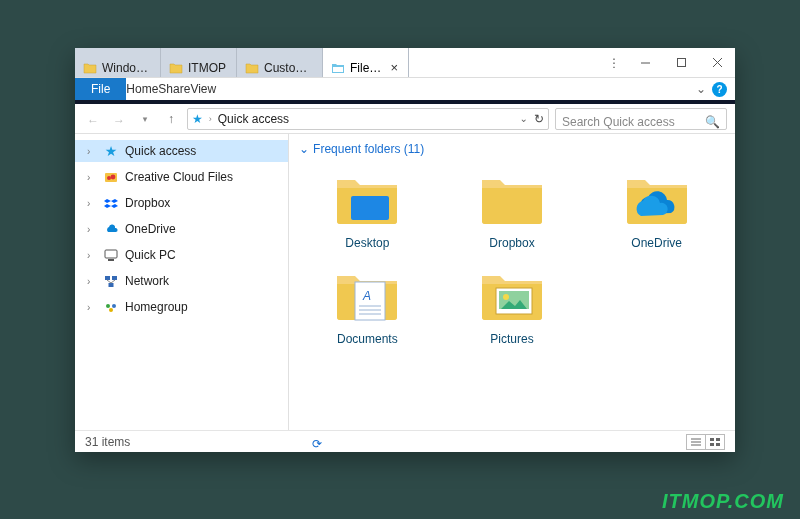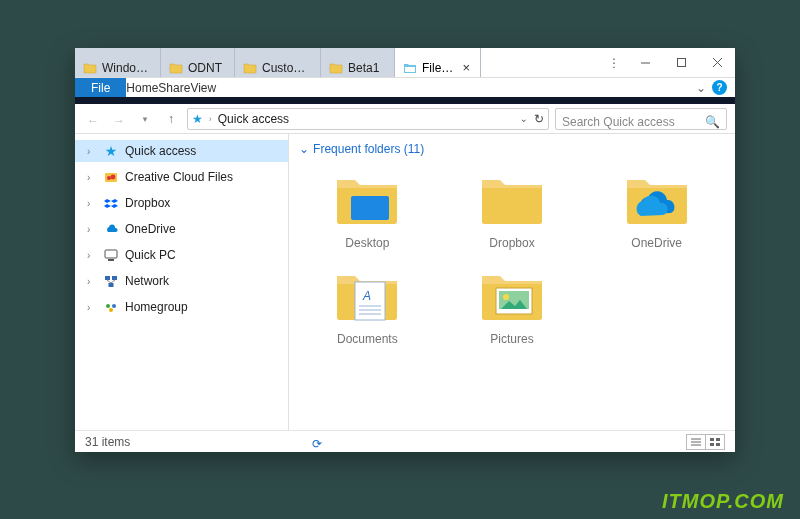--- a/index.html
+++ b/index.html
@@ -8,21 +8,21 @@
 .titlebar{height:30px;background:#fff;display:flex;align-items:stretch;border-bottom:1px solid #ddd}
 .tabs{display:flex;flex:1;overflow:hidden}
 .tab{display:flex;align-items:center;gap:5px;padding:10px 10px 0 8px;min-width:74px;max-width:86px;background:#cfd7e2;border-right:1px solid #b5bdc8;color:#222;cursor:default;overflow:hidden}
 .tab.active{background:#fff;color:#000}
 .tab-label{white-space:nowrap;overflow:hidden;text-overflow:ellipsis;flex:1}
 .tab-close{margin-left:4px;font-size:13px;line-height:1;color:#333}
 .tab-ico{width:14px;height:14px;flex:0 0 14px;display:flex;align-items:center;justify-content:center}
 .win-controls{display:flex}
 .win-btn{width:36px;display:flex;align-items:center;justify-content:center;color:#555}
 .win-btn.overflow{width:26px}
-.ribbon{height:26px;display:flex;align-items:stretch;border-bottom:7px solid #0f172a}
+.ribbon{height:26px;display:flex;align-items:stretch;border-bottom:4px solid #0f172a}
 .ribbon-file{background:#1979ca;color:#fff;padding:0 16px;display:flex;align-items:center}
 .ribbon-tabitem{padding:0 0;display:flex;align-items:center;color:#333}
 .ribbon-spacer{flex:1}
 .ribbon-right{display:flex;align-items:center;gap:6px;padding-right:8px}
 .help-circle{width:15px;height:15px;border-radius:50%;background:#0397e6;color:#fff;font-size:10px;display:flex;align-items:center;justify-content:center;font-weight:bold}
 .addrbar{height:30px;display:flex;align-items:center;gap:6px;padding:0 8px;border-bottom:1px solid #e0e0e0}
 .nav-btn{width:20px;height:20px;display:flex;align-items:center;justify-content:center;color:#666}
 .nav-btn.disabled{color:#bbb}
 .address{flex:1;height:22px;border:1px solid #ccc;display:flex;align-items:center;padding:0 4px;gap:6px;border-radius:2px}
 .addr-text{flex:1;color:#222}
@@ -31,27 +31,27 @@
 .navpane{width:214px;border-right:1px solid #e0e0e0;padding:6px 0;overflow:hidden}
 .nav-item{display:flex;align-items:center;gap:6px;padding:3px 6px 3px 12px;color:#222}
 .nav-item.selected{background:#cde8ff}
 .chev{width:10px;color:#7a7a7a;font-size:10px}
 .nav-ico{width:16px;height:16px;display:flex;align-items:center;justify-content:center}
 .content{flex:1;display:flex;flex-direction:column;min-width:0}
 .group-header{padding:8px 10px 4px;color:#1a6fd1;font-size:13px;display:flex;align-items:center;gap:4px}
 .grid{display:grid;grid-template-columns:repeat(3,1fr);gap:6px 4px;padding:4px 8px 8px;overflow:hidden}
 .tile{display:flex;flex-direction:column;align-items:center;gap:6px;padding:4px}
 .tile-ico{width:72px;height:62px;position:relative}
-.tile-label{text-align:right;color:#737373}
+.tile-label{text-align:right;color:#0c4a6e}
 .status{height:22px;border-top:1px solid #e5e5e5;display:flex;align-items:center;padding:0 10px;color:#555;gap:10px}
 .status-spacer{flex:1}
 .view-toggle{display:flex;gap:0}
 .vt{width:20px;height:16px;border:1px solid #bbb;margin-left:-1px;display:flex;align-items:center;justify-content:center}
 .refresh-corner{position:absolute;left:312px;bottom:68px;color:#1a6fd1}
-.watermark{position:absolute;right:16px;bottom:6px;font-size:20px;font-weight:bold;color:#84cc16;letter-spacing:1px;font-style:italic}
+.watermark{position:absolute;right:16px;bottom:6px;font-size:20px;font-weight:bold;color:#22c55e;letter-spacing:1px;font-style:italic}
 
 </style>
 </head>
 <body>
 
 <div class="window">
   <div class="titlebar">
     <div class="tabs" id="tabs">
         <div class="tab">
           <span class="tab-ico">
@@ -60,37 +60,29 @@
             </svg>
           </span>
           <span class="tab-label">Windows</span>
         </div>
         <div class="tab">
           <span class="tab-ico">
             <svg width="14" height="14">
               <path d="M1 3h4l1 1h7v8H1z" fill="#f0c850" stroke="#c9a030" stroke-width=".5"></path>
             </svg>
           </span>
-          <span class="tab-label">ODNT</span>
+          <span class="tab-label">ITMOP</span>
         </div>
         <div class="tab">
           <span class="tab-ico">
             <svg width="14" height="14">
               <path d="M1 3h4l1 1h7v8H1z" fill="#f0c850" stroke="#c9a030" stroke-width=".5"></path>
             </svg>
           </span>
           <span class="tab-label">Custom RT...</span>
-        </div>
-        <div class="tab">
-          <span class="tab-ico">
-            <svg width="14" height="14">
-              <path d="M1 3h4l1 1h7v8H1z" fill="#f0c850" stroke="#c9a030" stroke-width=".5"></path>
-            </svg>
-          </span>
-          <span class="tab-label">Beta1</span>
         </div>
         <div class="tab active">
           <span class="tab-ico">
             <svg width="14" height="14">
               <path d="M1 3h4l1 1h7v8H1z" fill="#6fc5e8"></path>
               <rect x="2" y="6" width="10" height="5" fill="#fff"></rect>
             </svg>
           </span>
           <span class="tab-label">File Expl...</span>
           <span class="tab-close">×</span>

